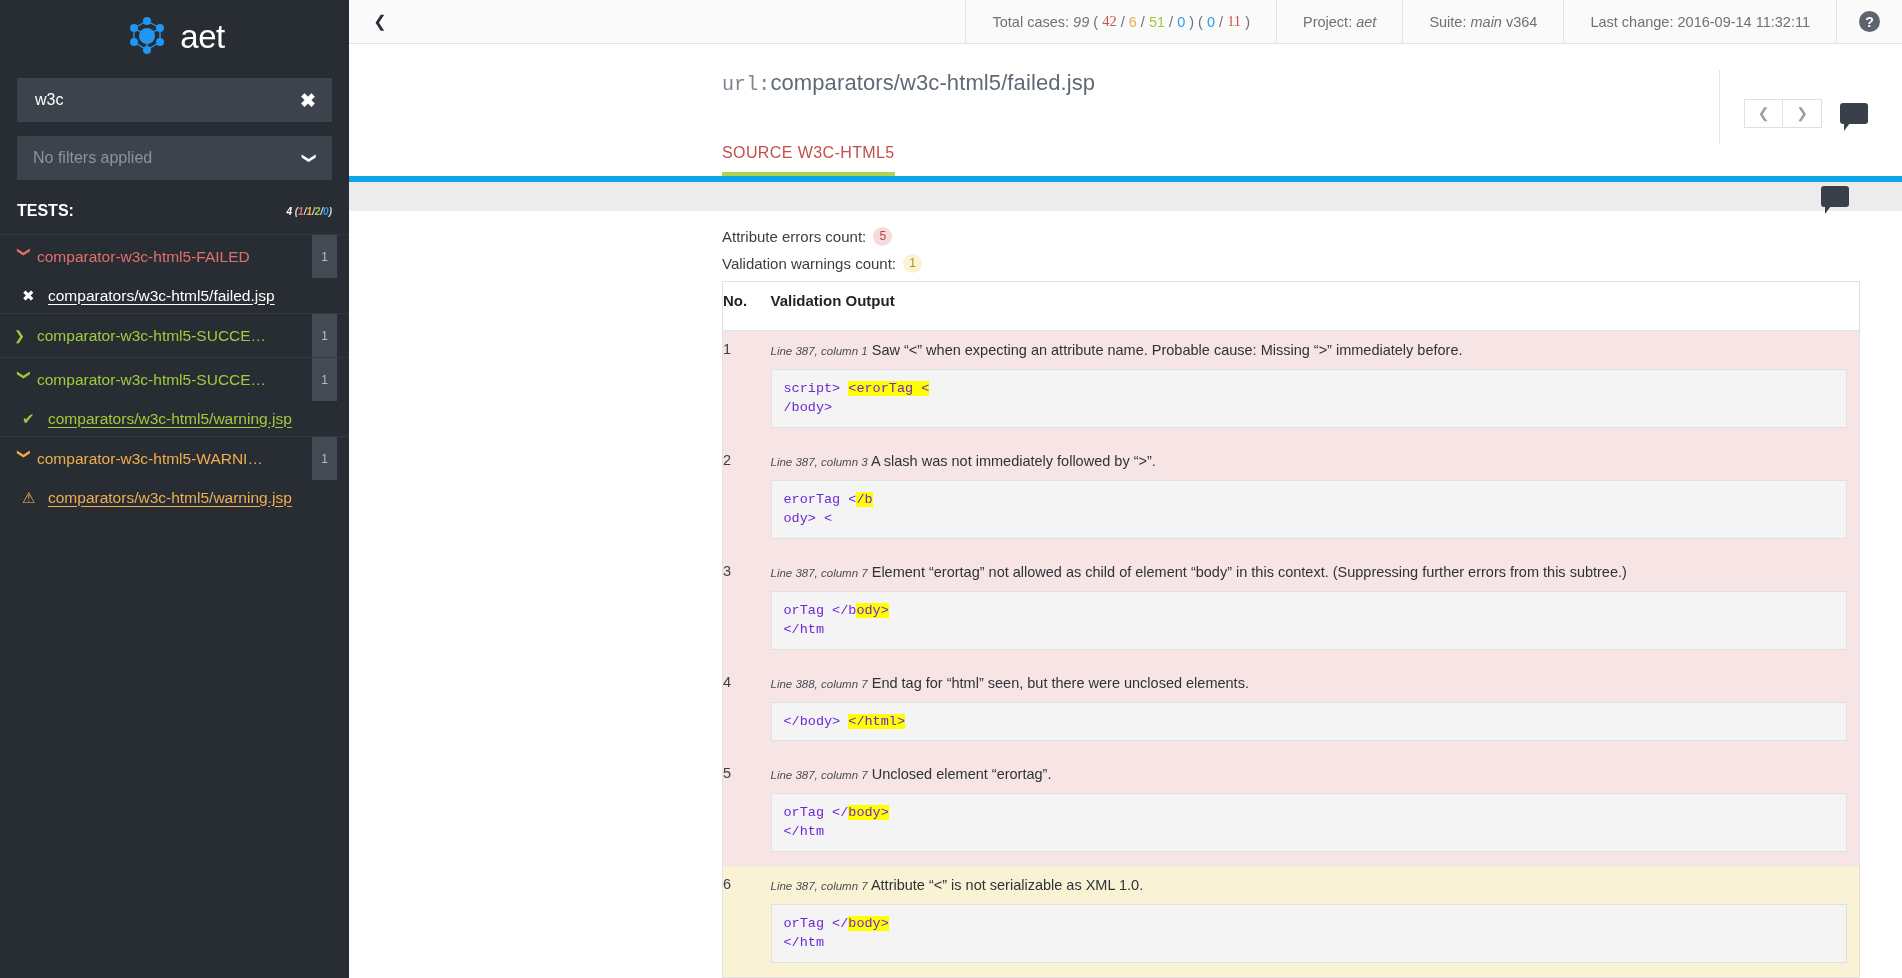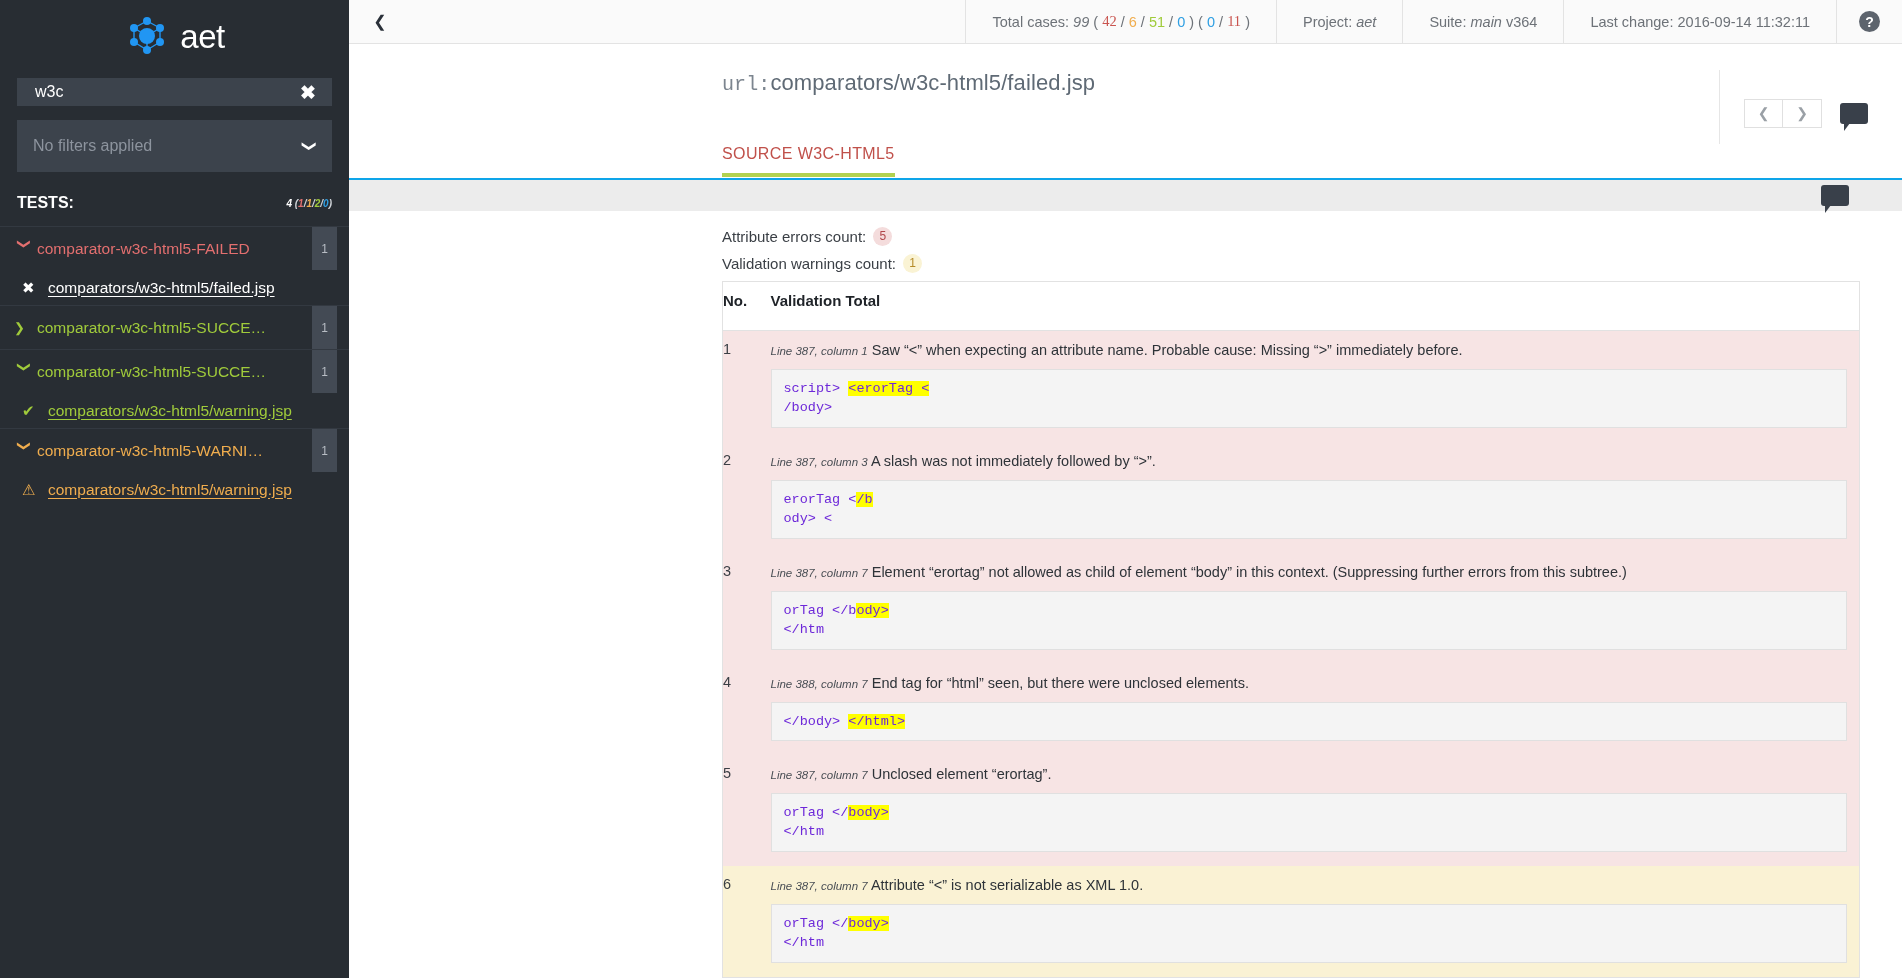--- a/index.html
+++ b/index.html
@@ -29,35 +29,35 @@
     padding-top: 6px;
   }
   .brand-logo { width: 46px; height: 44px; display: block; }
   .brand-name {
     font-size: 33px; font-weight: 400; color: #ffffff;
     letter-spacing: -0.5px; line-height: 1;
   }
 
   .side-controls { padding: 12px 17px 0 17px; }
   .search-box {
-    height: 28px; background: #3c434c;
+    height: 44px; background: #3c434c;
     display: flex; align-items: center;
     padding: 0 16px; margin-bottom: 14px;
   }
   .search-input {
     flex: 1; background: transparent; border: 0; outline: none;
     color: #ffffff; font-size: 16px;
     font-family: "Liberation Sans", sans-serif;
   }
   .search-clear {
     color: #ffffff; font-size: 19px; line-height: 1; cursor: pointer;
     font-weight: bold;
   }
   .filter-box {
-    height: 52px; background: #3c434c;
+    height: 44px; background: #3c434c;
     display: flex; align-items: center; justify-content: space-between;
     padding: 0 16px;
   }
   .filter-label { color: #8d949e; font-size: 16px; }
   .filter-caret { color: #ffffff; font-size: 14px; }
 
   .tests-head {
     display: flex; align-items: center; justify-content: space-between;
     padding: 22px 17px 14px 17px;
     font-size: 16px; font-weight: bold;
@@ -169,22 +169,22 @@
     position: relative; cursor: pointer;
   }
   .bubble::after {
     content: ""; position: absolute; left: 4px; top: 20px;
     border-left: 6px solid #39404a;
     border-bottom: 8px solid transparent;
   }
 
   .tabs {
     padding-left: 373px;
-    border-bottom: 2px solid #0ea5e9;
-    display: flex; align-items: center;
+    border-bottom: 6px solid #0ea5e9;
+    display: flex; align-items: flex-end;
     height: 52px;
   }
   .tab {
     font-size: 16px; color: #c0504a; font-weight: 400;
     letter-spacing: 0.4px;
     padding-bottom: 10px;
     border-bottom: 4px solid #b2d250;
     cursor: pointer;
   }
 
@@ -387,21 +387,21 @@
       </div>
       <div class="vcount">
         <span class="label">Validation warnings count:</span>
         <span class="badge warn">1</span>
       </div>
 
       <table class="vtable">
         <thead>
           <tr>
             <th class="c-no">No.</th>
-            <th>Validation Total</th>
+            <th>Validation Output</th>
           </tr>
         </thead>
         <tbody>
 
           <tr class="row-err">
             <td class="c-no">1</td>
             <td>
               <div class="msg">
                 <span class="loc">Line 387, column 1</span>
                 <span>Saw “&lt;” when expecting an attribute name. Probable cause: Missing “&gt;” immediately before.</span>

